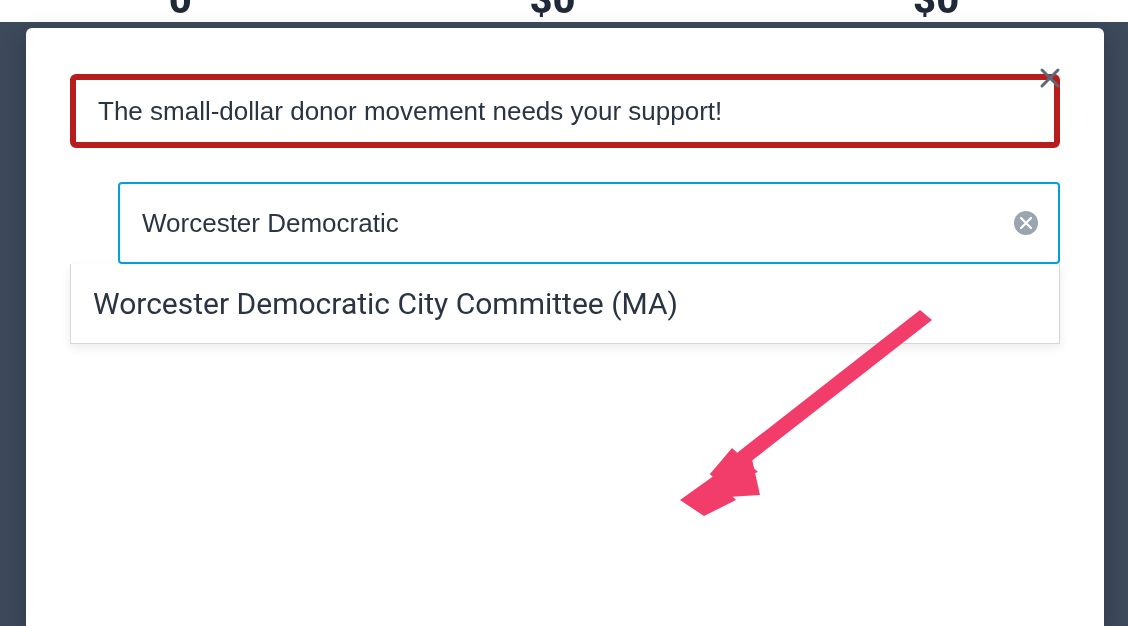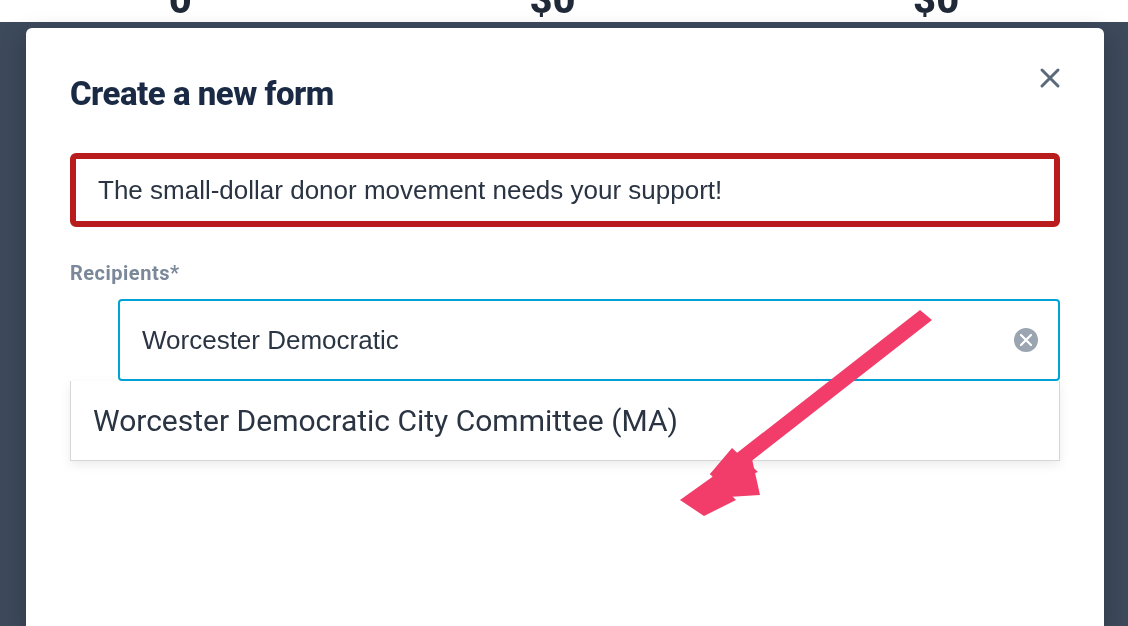--- a/index.html
+++ b/index.html
@@ -137,28 +137,26 @@
 </div>
 
 <div class="modal">
   <div class="close-btn">
     <svg viewBox="0 0 24 24" fill="none" stroke="currentColor" stroke-width="3" stroke-linecap="round">
         <line x1="4" y1="4" x2="20" y2="20"></line>
         <line x1="20" y1="4" x2="4" y2="20"></line>
       </svg>
   </div>
 
-  <h1 class="modal-title">Create a new form</h1>
 
   <div class="field-group">
     <input class="text-input" type="text" value="The small-dollar donor movement needs your support!" style="">
   </div>
 
   <div class="field-group">
-    <label class="field-label">Recipients*</label>
     <div class="combo-wrap">
       <input class="combo-input" type="text" value="Worcester Democratic" style="">
       <div class="combo-clear">
         <svg viewBox="0 0 12 12">
             <path d="M1 1 L11 11 M11 1 L1 11" stroke="#fff" stroke-width="2.2" stroke-linecap="round"></path>
           </svg>
       </div>
       <div class="dropdown">
         <div class="dropdown-item">Worcester Democratic City Committee (MA)</div>
       </div>

